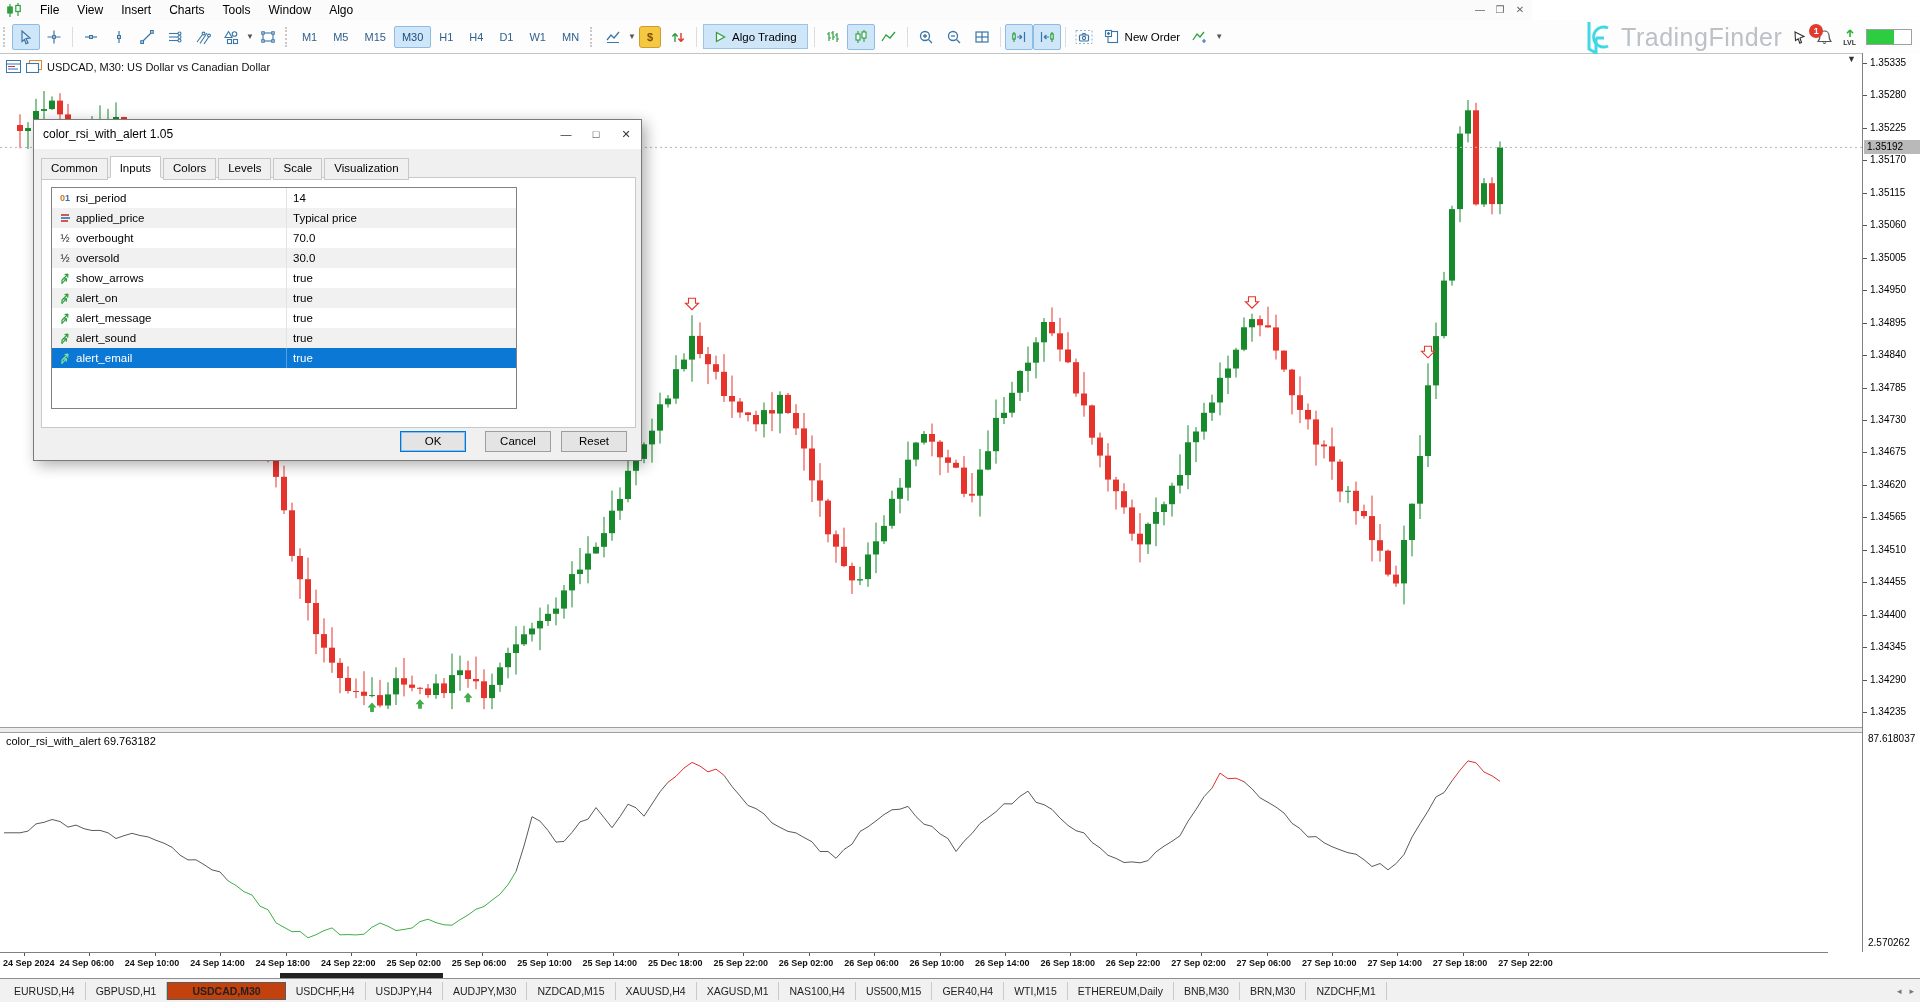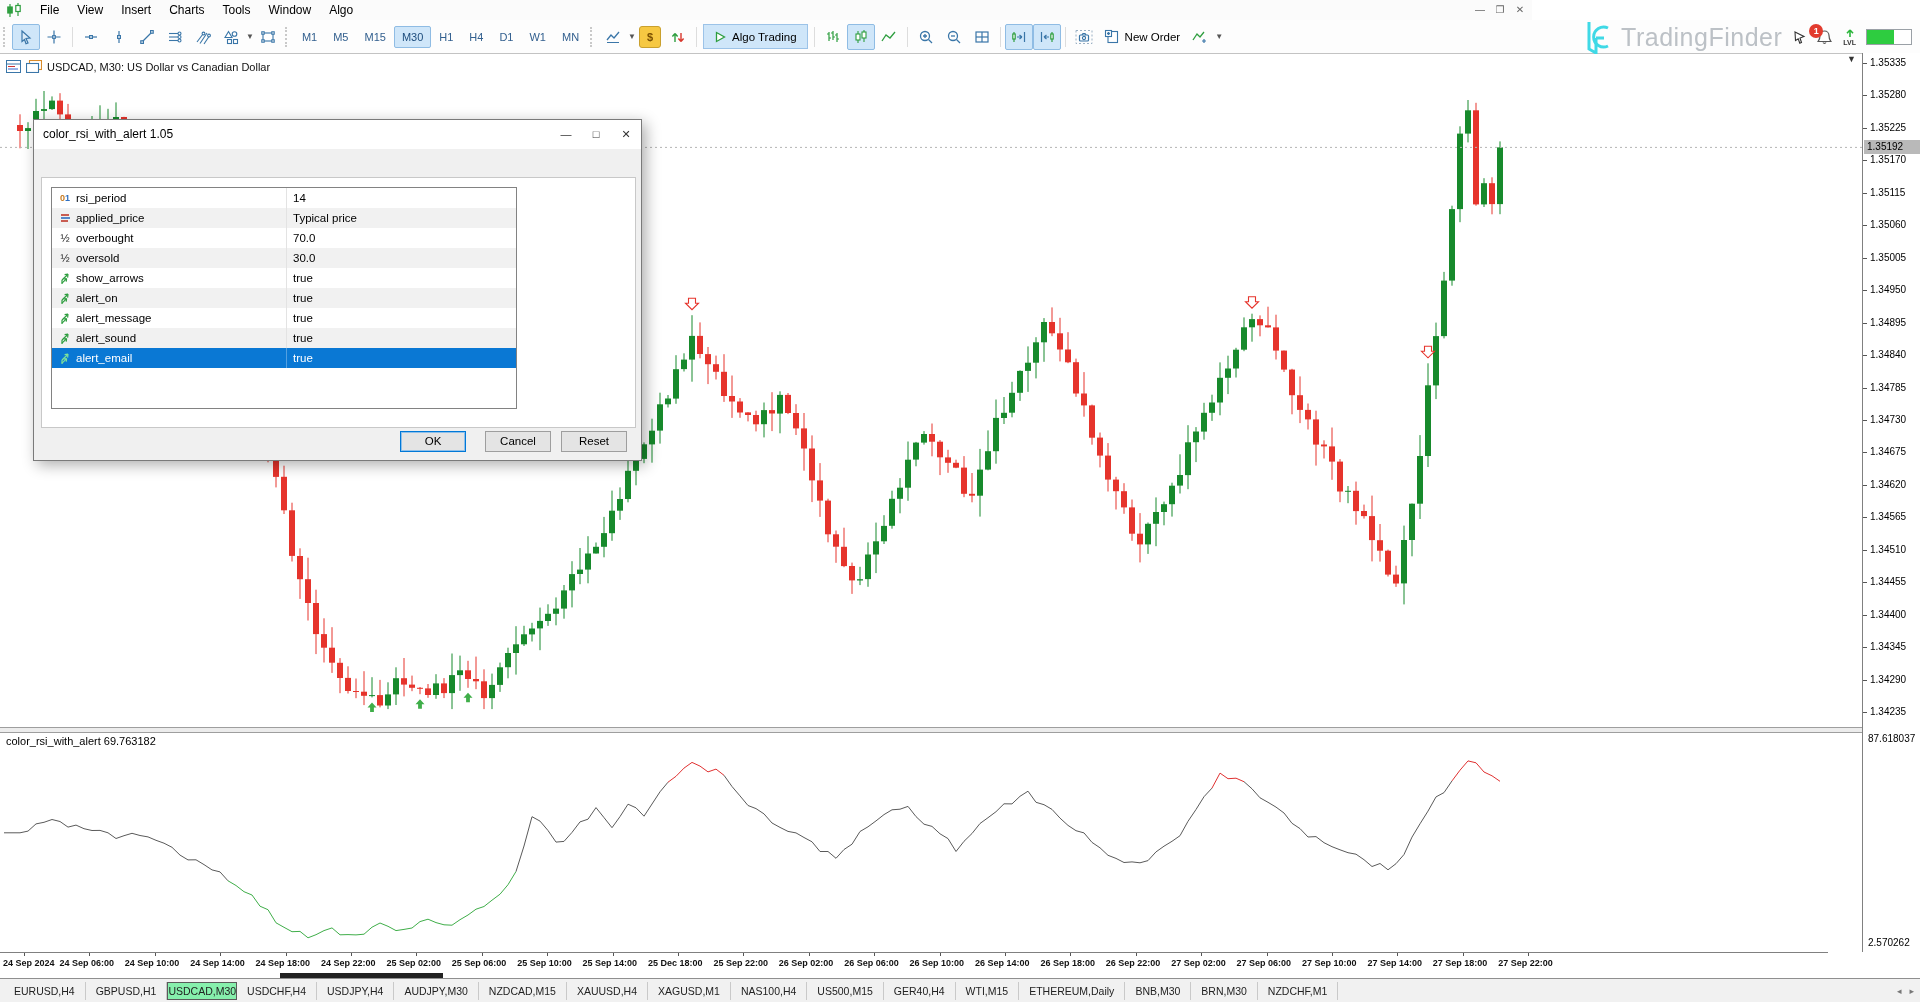--- a/index.html
+++ b/index.html
@@ -59,21 +59,21 @@
   #indicator-label{position:absolute;left:6px;top:4px;font-size:11px;color:#000;}
   #time-axis{position:absolute;left:0;top:952px;width:1828px;height:26px;background:#fff;
              border-top:1px solid #808080;}
   .t-lab{position:absolute;top:5px;font-size:9px;font-weight:600;color:#111;white-space:nowrap;}
   .t-tick{position:absolute;top:0;width:1px;height:3px;background:#555;}
   #hscroll-thumb{position:absolute;left:280px;top:20px;width:163px;height:5px;background:#222;}
   
   #symbol-tabs{position:absolute;left:0;top:978px;width:1920px;height:24px;background:#f1f1f1;
                border-top:1px solid #8f8f8f;display:flex;align-items:center;padding-left:4px;box-sizing:border-box;}
   .stab{font-size:10.5px;color:#222;padding:3px 10px;border-right:1px solid #c9c9c9;}
-  .stab.active{background:#86efac;border:1px solid #5a5a5a;font-weight:400;padding:2px 0;}
+  .stab.active{background:#c2410c;border:1px solid #5a5a5a;font-weight:700;padding:2px 24px;}
   #tab-nav{margin-left:auto;margin-right:6px;display:flex;gap:8px;color:#777;font-size:9px;}
   
   #dialog{position:absolute;left:33px;top:119px;width:607px;height:340px;background:#f0f0f0;
           border:1px solid #7a7a7a;box-shadow:4px 4px 14px rgba(0,0,0,.32);z-index:100;font-size:11.5px;}
   #d-title{position:absolute;left:0;top:0;width:100%;height:29px;background:#fff;}
   #d-title .t{position:absolute;left:9px;top:7px;font-size:12px;}
   #d-winbtns{position:absolute;right:0;top:0;display:flex;}
   #d-winbtns span{width:30px;height:28px;text-align:center;line-height:28px;font-size:11px;color:#333;}
   #d-tabs{position:absolute;left:7px;top:36px;display:flex;z-index:3;}
   .d-tab{padding:3px 9px 3px;border:1px solid #c8c8c8;background:#f0f0f0;margin-right:2px;
@@ -1121,20 +1121,28 @@
 
   <div id="dialog">
     <div id="d-title">
       <span class="t">color_rsi_with_alert 1.05</span>
       <span id="d-winbtns">
         <span>—</span>
         <span>□</span>
         <span>✕</span>
       </span>
     </div>
+    <div id="d-tabs">
+      <span class="d-tab">Common</span>
+      <span class="d-tab active">Inputs</span>
+      <span class="d-tab">Colors</span>
+      <span class="d-tab">Levels</span>
+      <span class="d-tab">Scale</span>
+      <span class="d-tab">Visualization</span>
+    </div>
     <div id="d-page"></div>
 
     <div id="d-table-wrap">
       <div class="trow">
         <span class="ic ic-digit">
             <span class="dg0">0</span>
             <span class="dg1">1</span>
           </span>
         <span class="v1">rsi_period</span>
         <span class="v2">14</span>

